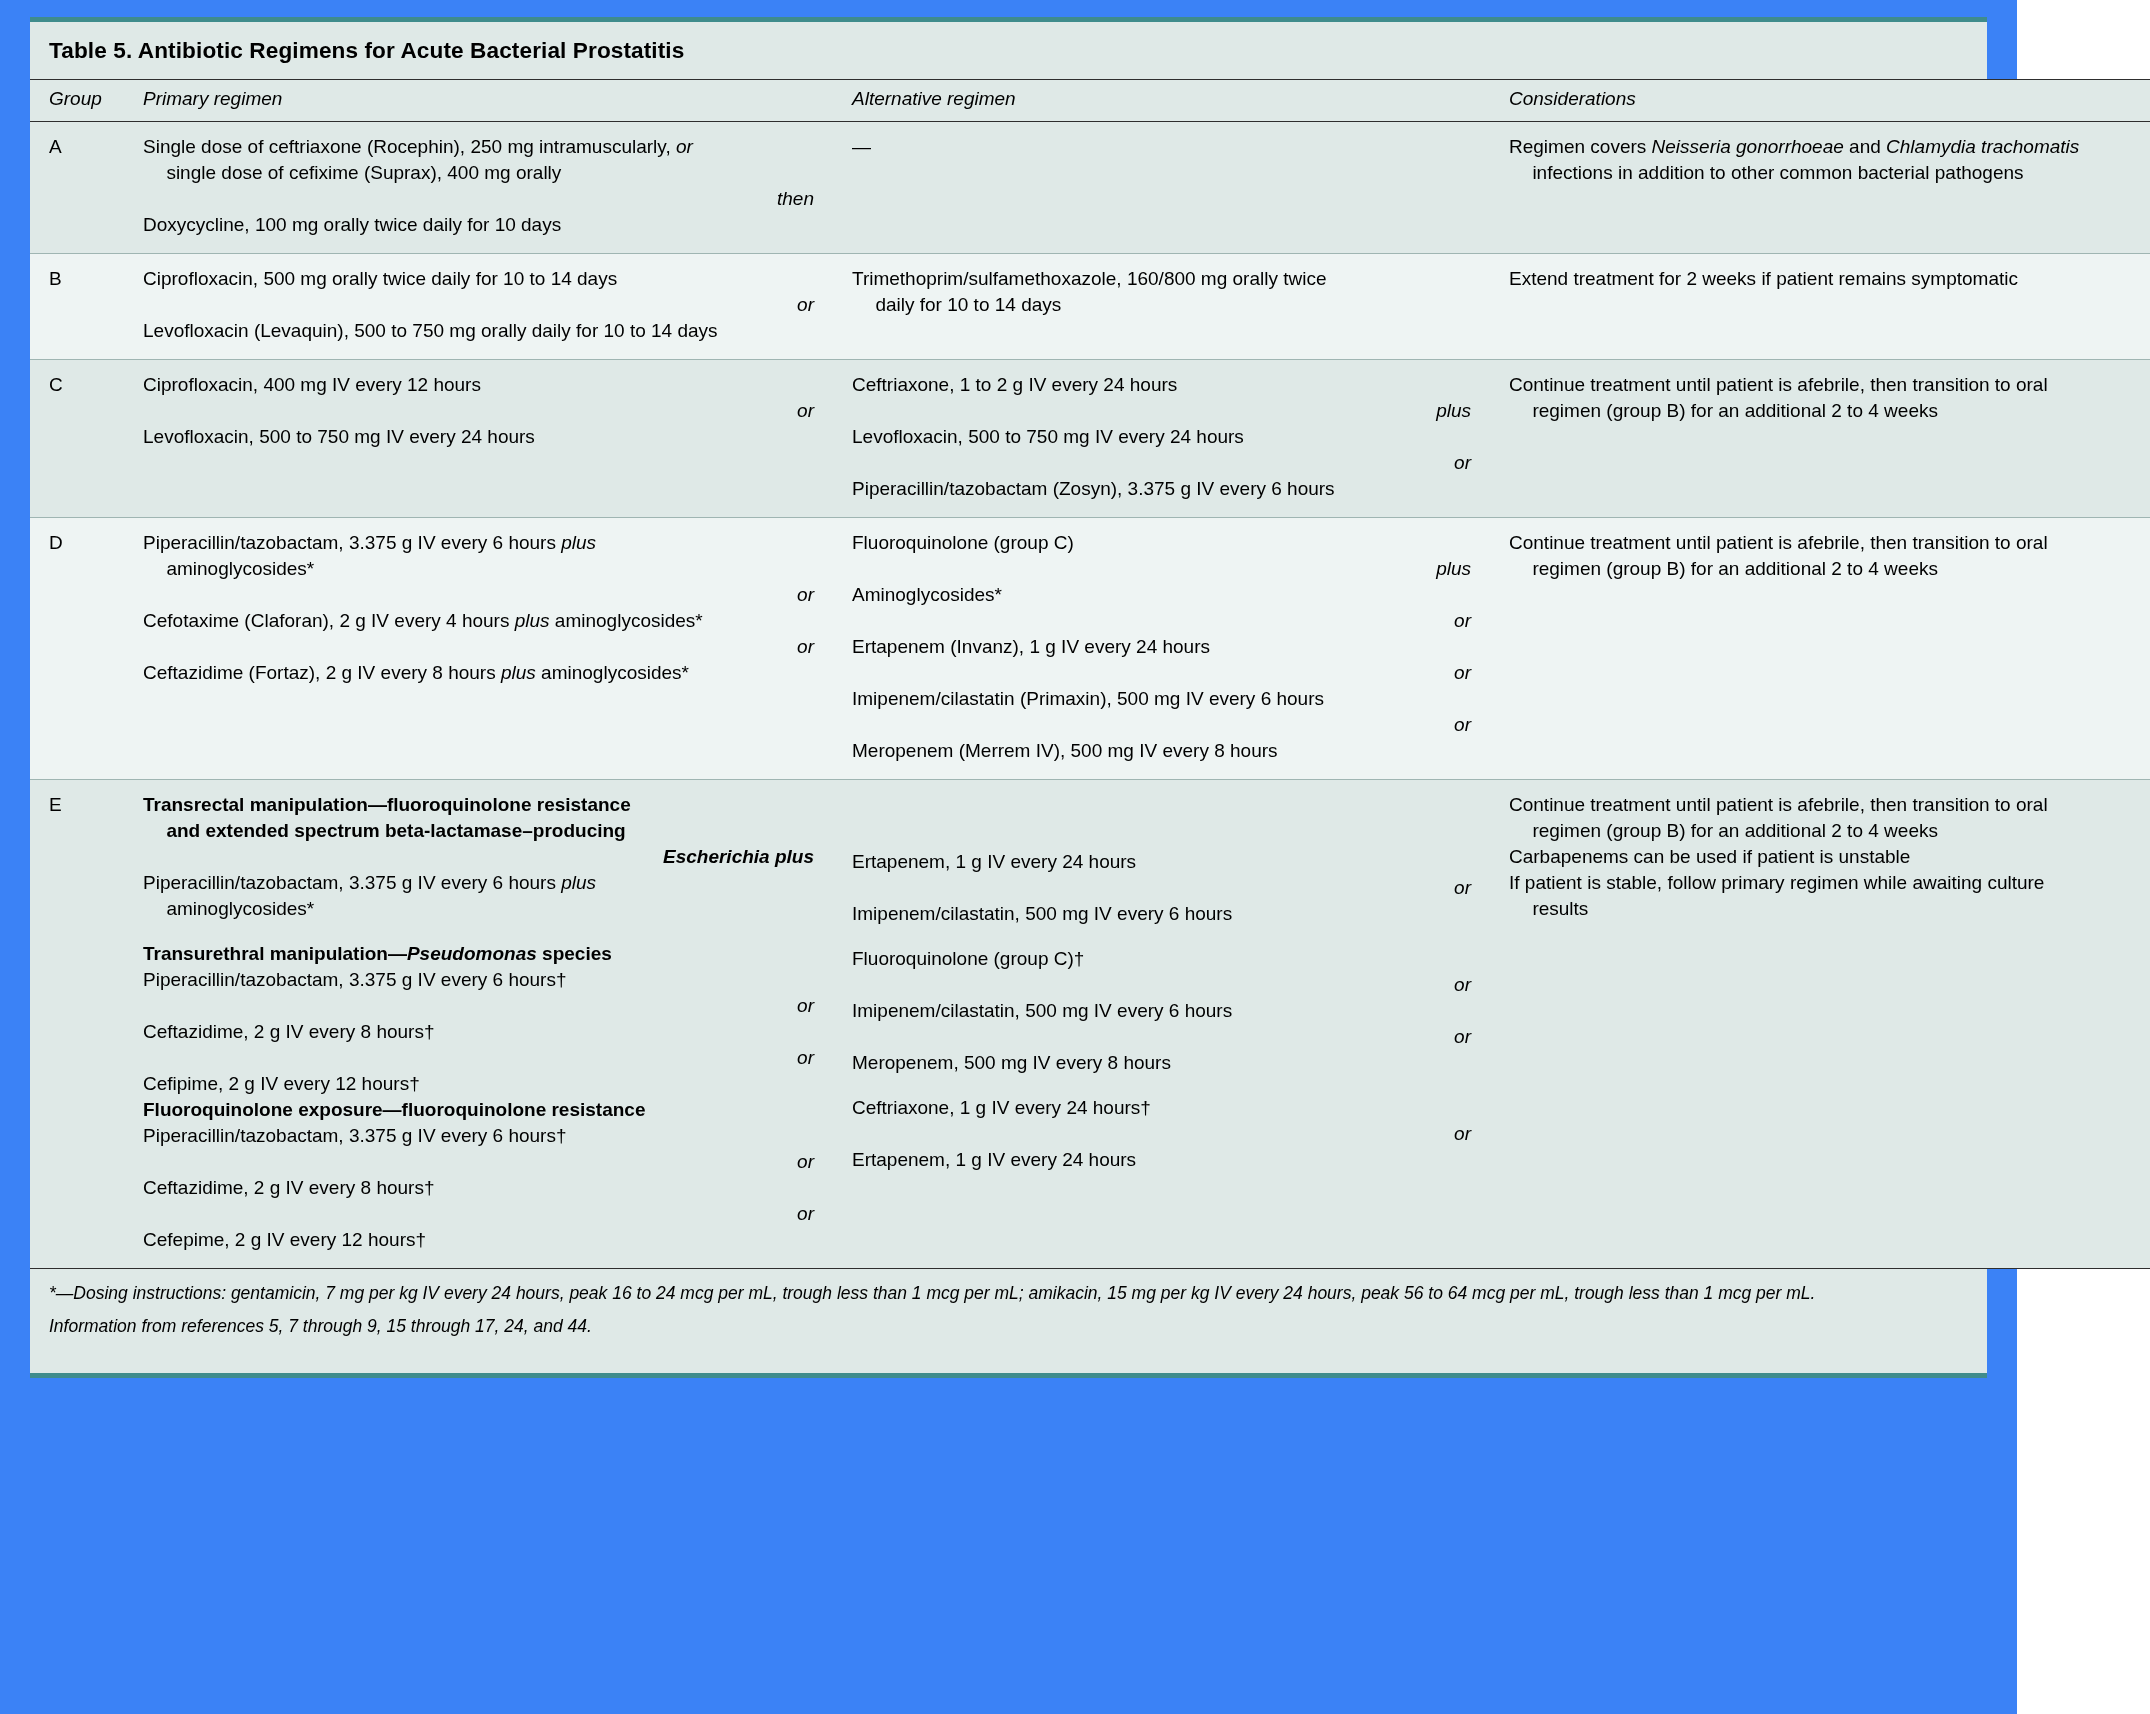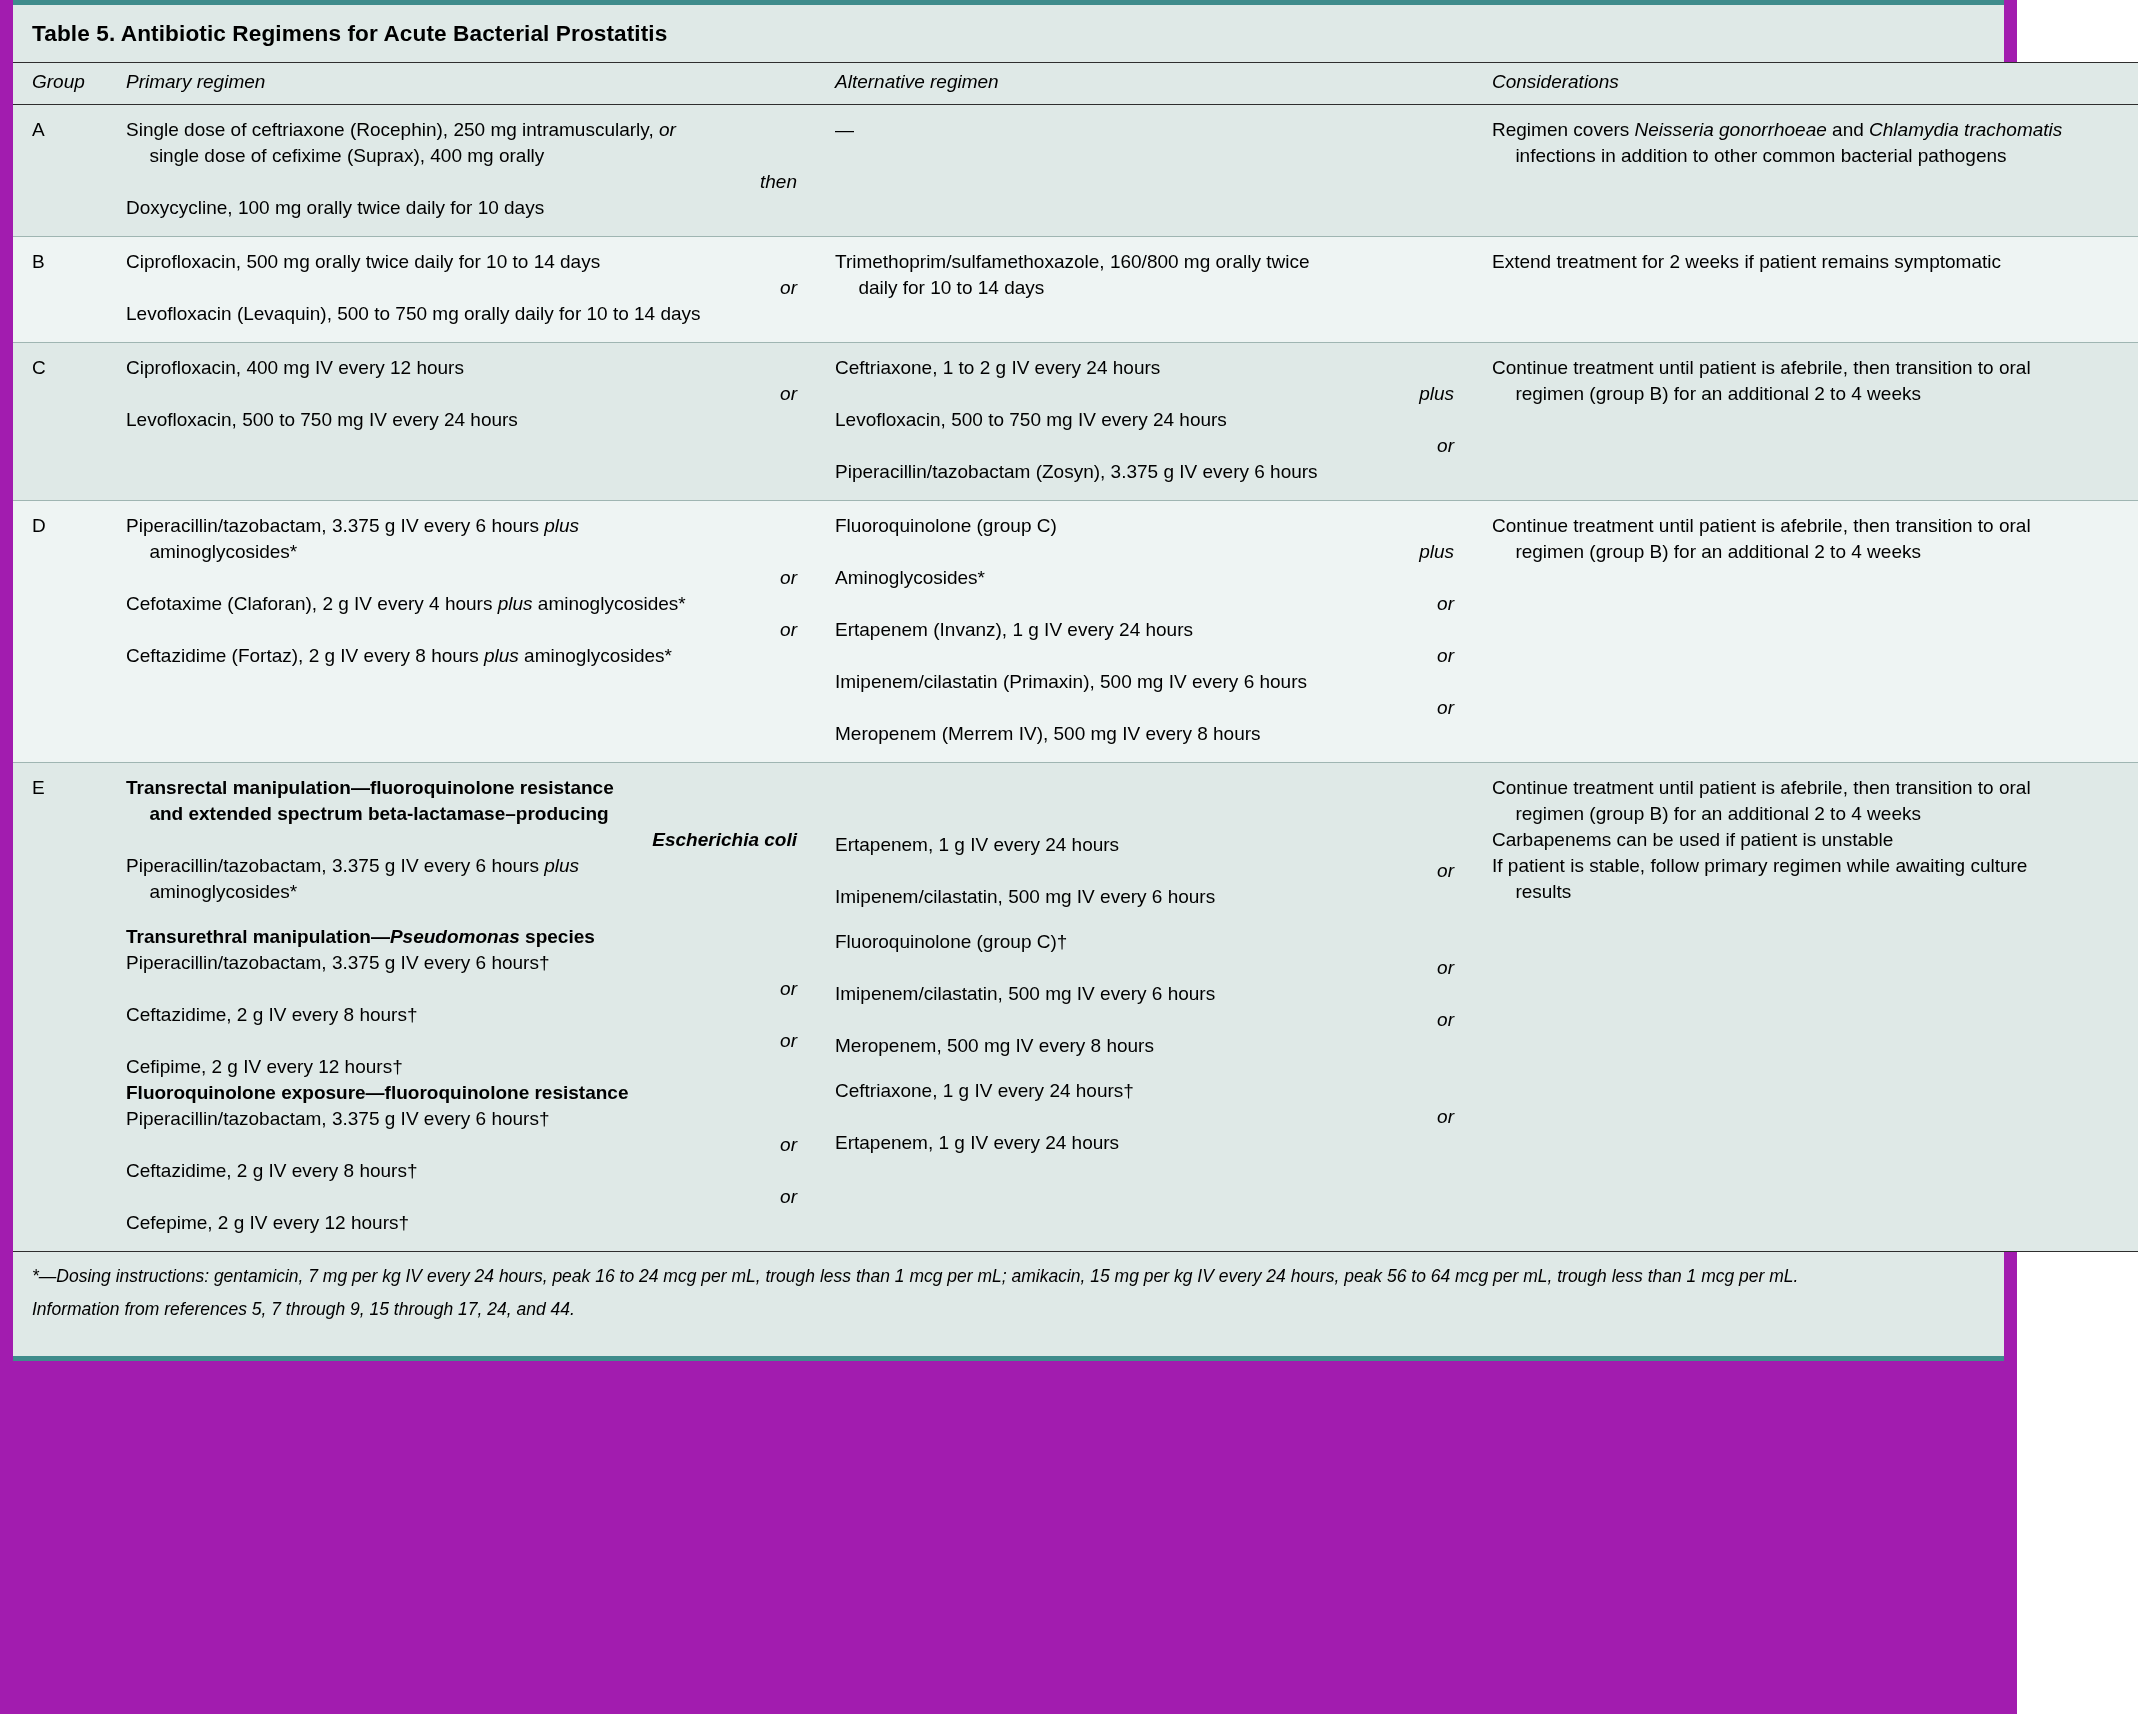--- a/index.html
+++ b/index.html
@@ -8,22 +8,22 @@
     background: #ffffff;
   }
   body {
     font-family: "Liberation Sans", sans-serif;
     color: #000000;
   }
   .page {
     width: 2017px;
     min-height: 1715px;
     box-sizing: border-box;
-    background: #a21caf;
-    padding: 0;
+    background: #3b82f6;
+    padding: 17px;
     position: relative;
   }
   .table-wrap {
     background: #dfe9e7;
     margin: 0 13px 0 13px;
     border-top: 5.1px solid #3f8c8c;
     border-bottom: 5.1px solid #3f8c8c;
     box-sizing: border-box;
     padding: 0;
   }
@@ -190,21 +190,21 @@
             <td>
               <span class="line">Continue treatment until patient is afebrile, then transition to oral</span>
               <span class="line ind1">regimen (group B) for an additional 2 to 4 weeks</span>
             </td>
           </tr>
           <tr>
             <td class="group-cell">E</td>
             <td>
               <span class="line bold">Transrectal manipulation—fluoroquinolone resistance</span>
               <span class="line ind1 bold">and extended spectrum beta-lactamase–producing</span>
-              <span class="line ind1 bold ital">Escherichia coli</span>
+              <span class="line ind1 bold ital">Escherichia plus</span>
               <span class="line">Piperacillin/tazobactam, 3.375 g IV every 6 hours <span class="ital">plus</span></span>
               <span class="line ind1">aminoglycosides*</span>
               <span class="gap"></span>
               <span class="line bold">Transurethral manipulation—<span class="ital">Pseudomonas</span> species</span>
               <span class="line">Piperacillin/tazobactam, 3.375 g IV every 6 hours†</span>
               <span class="line ind1 ital">or</span>
               <span class="line">Ceftazidime, 2 g IV every 8 hours†</span>
               <span class="line ind1 ital">or</span>
               <span class="line">Cefipime, 2 g IV every 12 hours†</span>
               <span class="line bold">Fluoroquinolone exposure—fluoroquinolone resistance</span>

